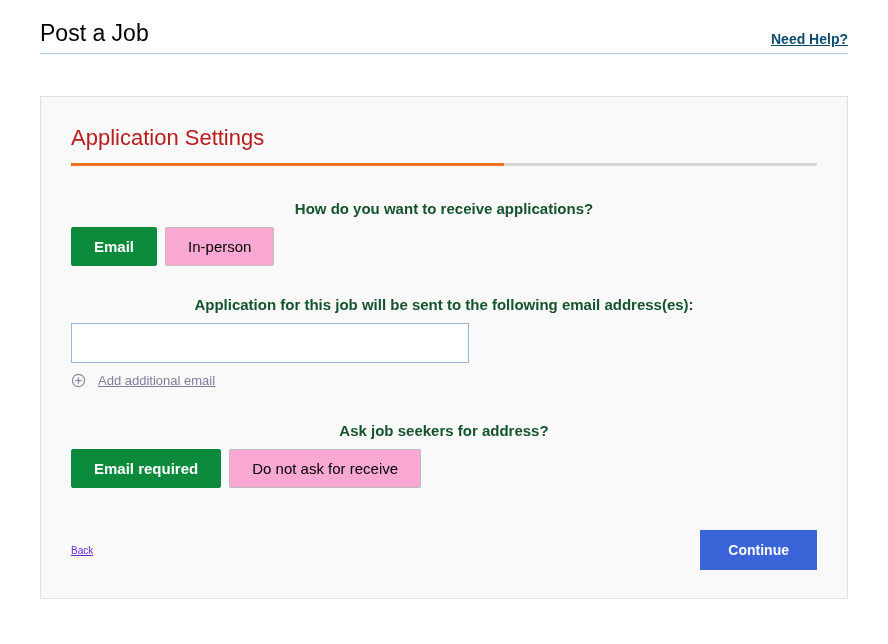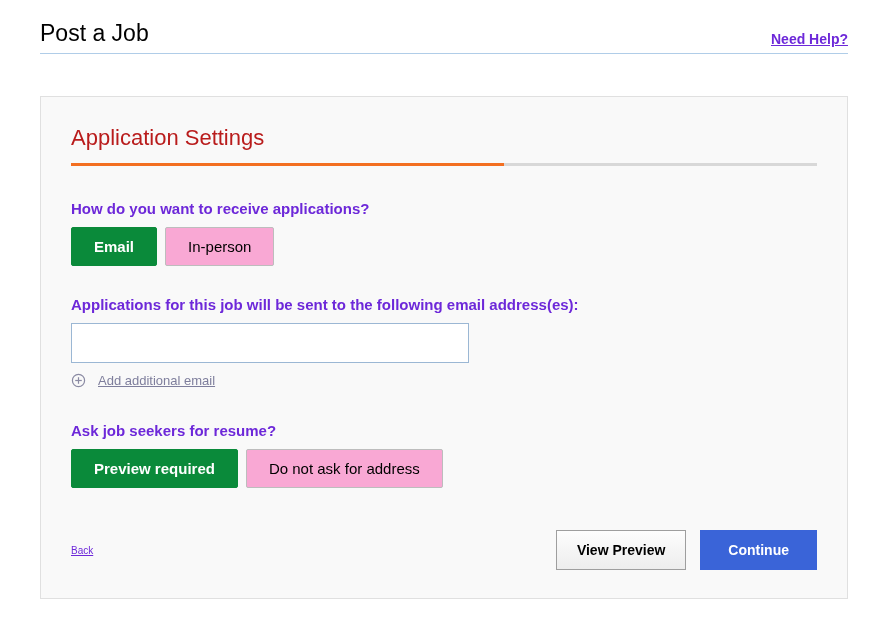--- a/index.html
+++ b/index.html
@@ -21,21 +21,21 @@
       border-bottom: 1px solid #b0cde8;
       padding-bottom: 6px;
       margin-bottom: 42px;
     }
     .page-title {
       font-size: 23px;
       font-weight: 400;
       color: #000;
     }
     .help-link {
-      color: #6d28d9;
+      color: #0c4a6e;
       font-size: 14px;
       font-weight: 700;
       text-decoration: underline;
       cursor: pointer;
     }
     .panel {
       border: 1px solid #e0e0e0;
       background: #f9f9f9;
       padding: 28px 30px 28px 30px;
     }
@@ -55,22 +55,23 @@
       position: absolute;
       left: 0;
       top: 0;
       height: 3px;
       background: #f36f21;
       width: 58%;
     }
     .field-label {
       font-size: 15px;
       font-weight: 700;
-      color: #6d28d9;
+      color: #14532d;
       margin-bottom: 10px;
+      text-align: center;
     }
     .option-row {
       display: flex;
       gap: 8px;
       margin-bottom: 30px;
     }
     .option-btn {
       border: 1px solid #bdbdbd;
       background: #f9a8d4;
       padding: 10px 22px;
@@ -168,41 +169,40 @@
   <div class="progress-bar">
     <div class="progress-fill"></div>
   </div>
 
   <div class="field-label">How do you want to receive applications?</div>
   <div class="option-row">
     <button class="option-btn selected">Email</button>
     <button class="option-btn">In-person</button>
   </div>
 
-  <div class="field-label">Applications for this job will be sent to the following email address(es):</div>
+  <div class="field-label">Application for this job will be sent to the following email address(es):</div>
   <input type="text" class="email-input" value="" style="">
   <div>
     <span class="add-email-row">
       <span class="plus-circle">
         <svg viewBox="0 0 16 16" width="15" height="15">
           <circle cx="8" cy="8" r="6.5" fill="none" stroke="#8a8aa3" stroke-width="1.3"></circle>
           <line x1="8" y1="4.5" x2="8" y2="11.5" stroke="#8a8aa3" stroke-width="1.3"></line>
           <line x1="4.5" y1="8" x2="11.5" y2="8" stroke="#8a8aa3" stroke-width="1.3"></line>
         </svg>
       </span>
       <span class="add-email-link">Add additional email</span>
     </span>
   </div>
 
-  <div class="field-label">Ask job seekers for resume?</div>
+  <div class="field-label">Ask job seekers for address?</div>
   <div class="resume-row">
-    <button class="option-btn selected">Preview required</button>
-    <button class="option-btn">Do not ask for address</button>
+    <button class="option-btn selected">Email required</button>
+    <button class="option-btn">Do not ask for receive</button>
   </div>
 
   <div class="action-row">
     <a class="back-link">Back</a>
     <div class="right-actions">
-      <button class="preview-btn">View Preview</button>
       <button class="continue-btn">Continue</button>
     </div>
   </div>
 </div>
 
 </body></html>

